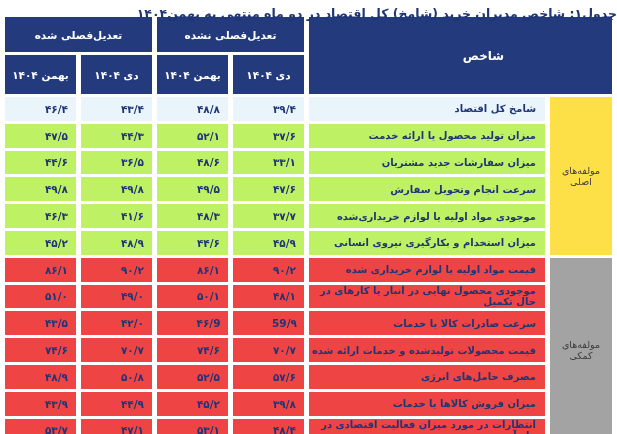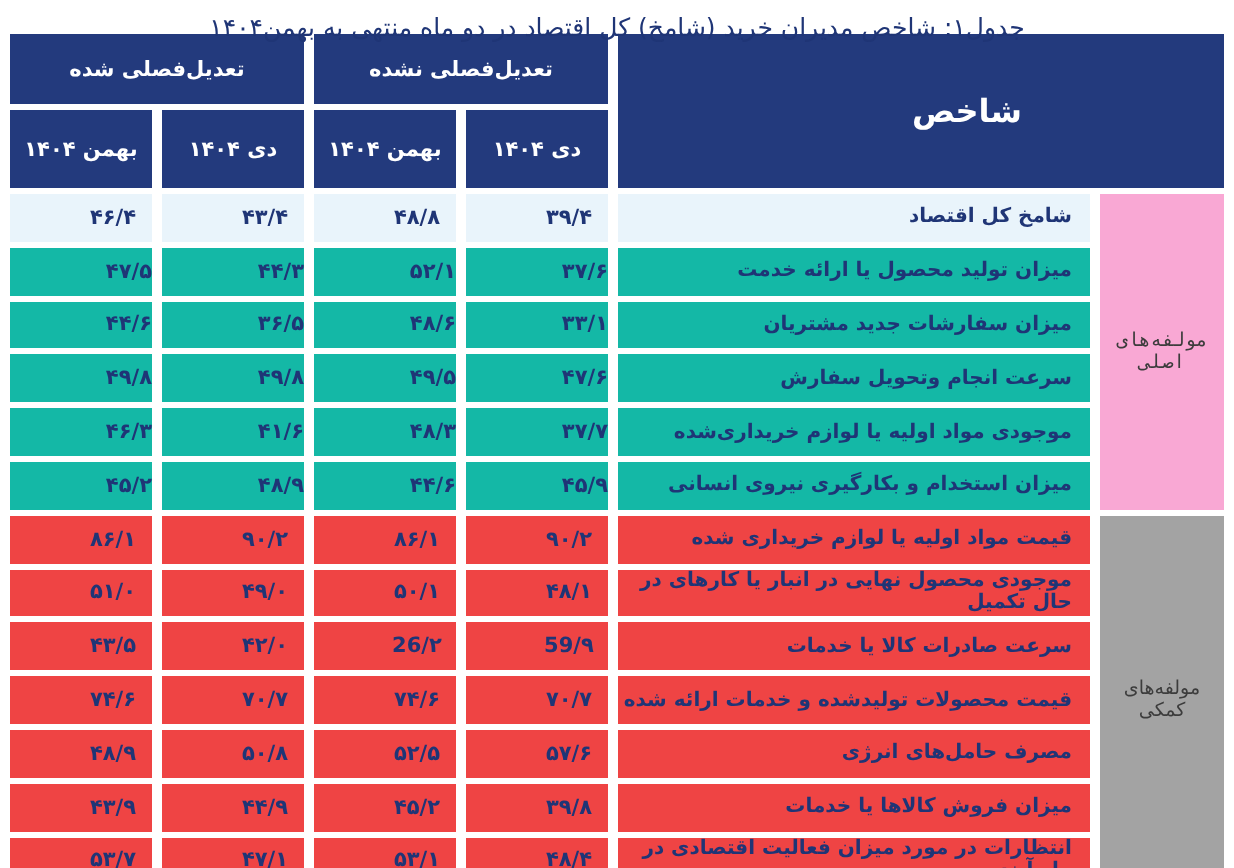--- a/index.html
+++ b/index.html
@@ -12,23 +12,22 @@
     position: relative;
     width: 617px;
     height: 434px;
     background: #ffffff;
     overflow: hidden;
     direction: rtl;
   }
   .title {
     height: 16px;
     line-height: 27px;
-    text-align: center;
     font-size: 12.5px;
-    font-weight: normal;
+    font-weight: bold;
     color: #1f3576;
     white-space: nowrap;
   }
   table.pmi {
     width: 617px;
     table-layout: fixed;
     border-collapse: separate;
     border-spacing: 5px 3px;
     margin-top: -2px;
   }
@@ -37,48 +36,48 @@
     background: #233a7d;
     color: #ffffff;
     font-size: 10.5px;
     font-weight: bold;
     text-align: center;
     vertical-align: middle;
   }
   tr.h1 th { height: 35px; }
   tr.h2 th { height: 39px; }
   th.idx {
-    font-size: 16px;
+    font-size: 12px;
     padding-left: 46px; 
   }
   tbody td {
     height: 23.8px;
     font-size: 10.5px;
     font-weight: bold;
     color: #1f3576;
     text-align: center;
     vertical-align: middle;
   }
   td.name {
     text-align: right;
     padding-right: 9px;
     font-size: 10px;
   }
   td.num { letter-spacing: 0.5px; padding-left: 32px; }
   tr.r-overall td.name, tr.r-overall td.num { background: #e9f4fb; }
-  tr.r-main    td.name, tr.r-main    td.num { background: #14b8a6; text-align: right; }
+  tr.r-main    td.name, tr.r-main    td.num { background: #bef264; }
   tr.r-aux     td.name, tr.r-aux     td.num { background: #ef4444; }
   td.cat {
     font-size: 9.5px;
     font-weight: normal;
     color: #3c3c3c;
     text-align: center;
     vertical-align: middle;
   }
-  td.cat-main { background: #f9a8d4; font-family: Liberation Mono, monospace; }
+  td.cat-main { background: #fde047; }
   td.cat-aux  { background: #a3a3a3; }
 </style>
 </head>
 <body>
 
 <div class="page">
   <div class="title">جدول۱: شاخص مدیران خرید (شامخ) کل اقتصاد در دو ماه منتهی به بهمن۱۴۰۴</div>
 
   <table class="pmi">
     <colgroup>
@@ -157,21 +156,21 @@
       <tr class="r-aux">
         <td class="name">موجودی محصول نهایی در انبار یا کارهای در حال تکمیل</td>
         <td class="num">۴۸/۱</td>
         <td class="num">۵۰/۱</td>
         <td class="num">۴۹/۰</td>
         <td class="num">۵۱/۰</td>
       </tr>
       <tr class="r-aux">
         <td class="name">سرعت صادرات کالا یا خدمات</td>
         <td class="num">59/۹</td>
-        <td class="num">26/۲</td>
+        <td class="num">۴۶/9</td>
         <td class="num">۴۲/۰</td>
         <td class="num">۴۳/۵</td>
       </tr>
       <tr class="r-aux">
         <td class="name">قیمت محصولات تولیدشده و خدمات ارائه شده</td>
         <td class="num">۷۰/۷</td>
         <td class="num">۷۴/۶</td>
         <td class="num">۷۰/۷</td>
         <td class="num">۷۴/۶</td>
       </tr>

